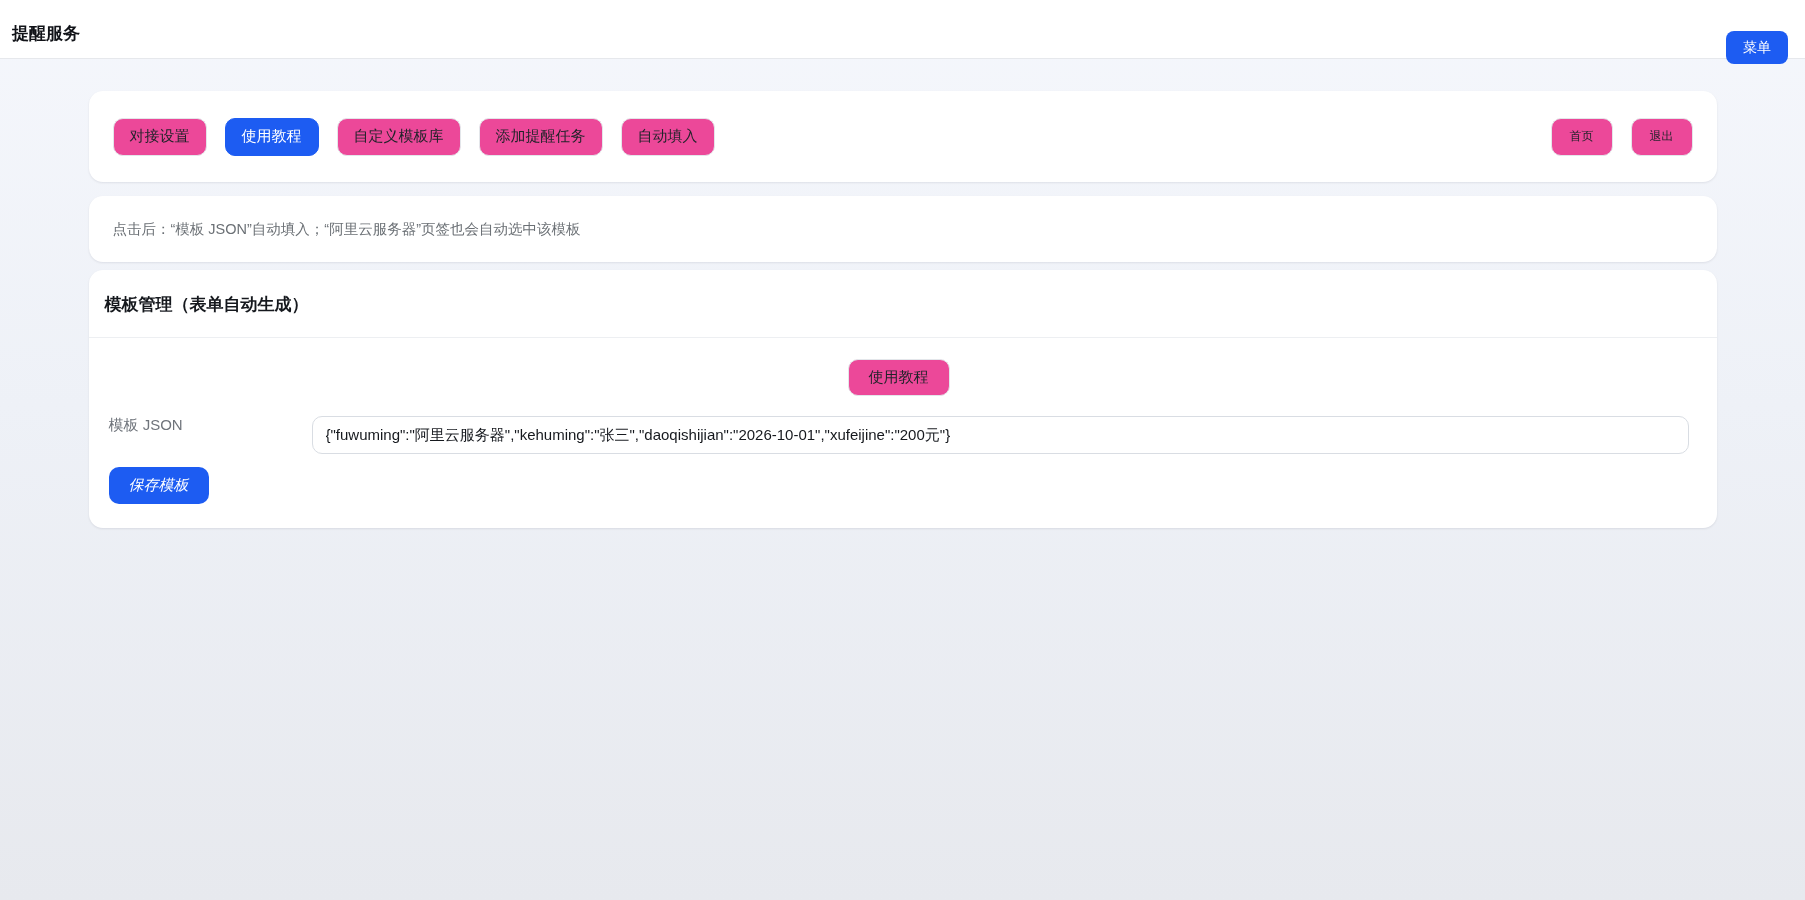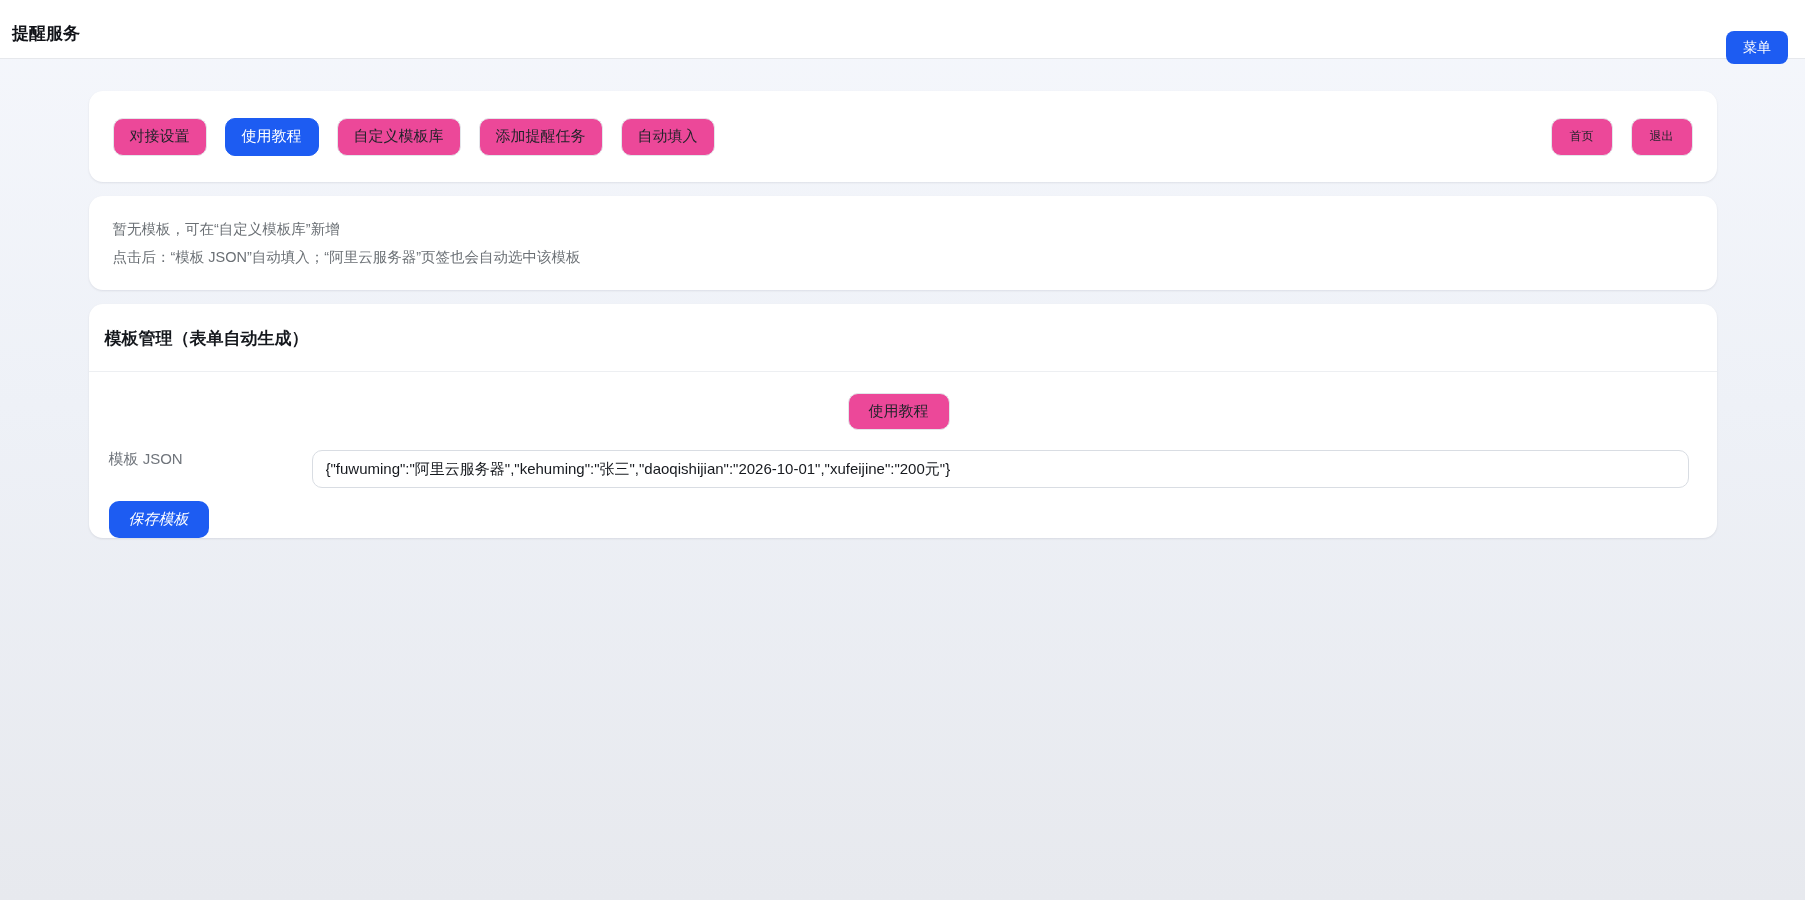--- a/index.html
+++ b/index.html
@@ -70,21 +70,21 @@
   .notice-card {
     margin-top: 14px;
     padding: 19px 24px;
   }
   .notice-line {
     font-size: 14.5px;
     color: #6b7075;
     line-height: 28px;
   }
   
-  .template-card { margin-top: 14px; }
+  .template-card { margin-top: 8px; padding-bottom: 24px; }
   .template-card-header {
     padding: 23px 16px 21px 16px;
     border-bottom: 1px solid #edeff2;
   }
   .section-title { font-size: 17px; font-weight: bold; color: #15181d; }
   .template-card-body { padding: 21px 28px 0 20px; }
   .tutorial-row { display: flex; justify-content: center; }
   .tutorial-btn { height: 37px; padding: 0 20px; border-radius: 10px; }
   .form-row {
     display: flex;
@@ -140,21 +140,20 @@
       <button class="pill-btn">添加提醒任务</button>
       <button class="pill-btn">自动填入</button>
     </div>
     <div class="nav-right-group">
       <button class="pill-btn">首页</button>
       <button class="pill-btn">退出</button>
     </div>
   </section>
 
   <section class="card notice-card">
-    <div class="notice-line">暂无模板，可在“自定义模板库”新增</div>
     <div class="notice-line">点击后：“模板 JSON”自动填入；“阿里云服务器”页签也会自动选中该模板</div>
   </section>
 
   <section class="card template-card">
     <div class="template-card-header">
       <h2 class="section-title">模板管理（表单自动生成）</h2>
     </div>
     <div class="template-card-body">
       <div class="tutorial-row">
         <button class="pill-btn tutorial-btn">使用教程</button>

